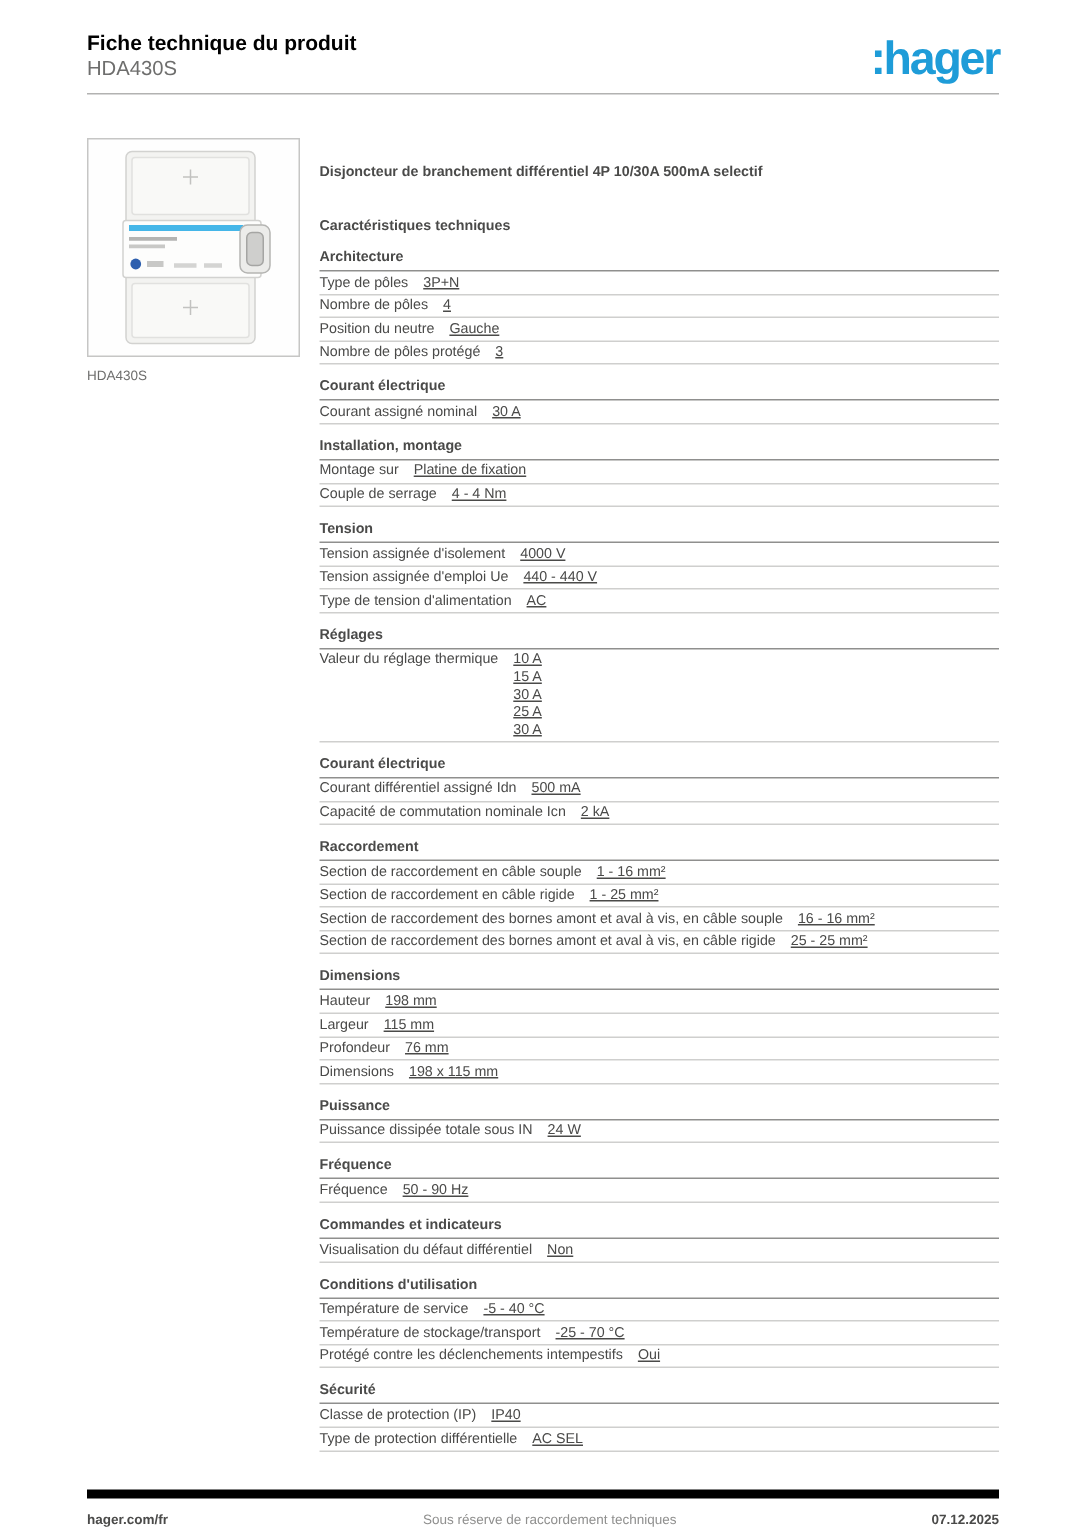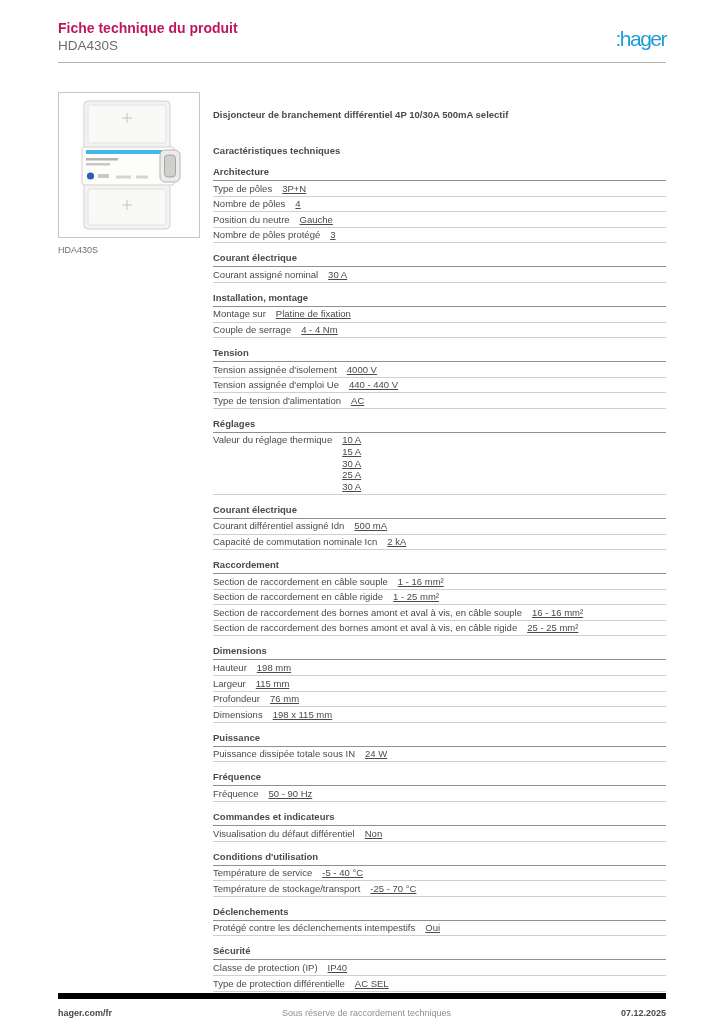--- a/index.html
+++ b/index.html
@@ -12,24 +12,24 @@
     overflow:hidden;
   }
   .page { position:absolute; inset:0; background:#fff; }
 
   
   .page-header {
     position:absolute; left:58px; right:58px; top:19px;
     display:flex; justify-content:space-between; align-items:flex-start;
   }
   .title-block { line-height:18px; }
-  .page-title { font-size:14px; font-weight:bold; color:#be185d; }
+  .page-title { font-size:14px; font-weight:bold; color:#000000; }
   .product-code { font-size:13.5px; color:#6e6e6d; }
   .brand-logo {
-    font-size:21px; font-weight:normal; letter-spacing:-1.5px;
+    font-size:31px; font-weight:bold; letter-spacing:-1.5px;
     color:var(--brand-blue,#1e9cd8); line-height:34px; margin-top:3px;
   }
   .header-rule {
     position:absolute; left:58px; right:58px; top:62px;
     border-top:1px solid #b2b2b1; height:0;
   }
 
   
   .left-col { position:absolute; left:58px; top:92px; width:142px; }
   .image-frame {
@@ -303,21 +303,20 @@
             </div>
           </div>
           <div class="spec-row">
             <div class="spec-label">Température de stockage/transport</div>
             <div class="spec-values">
               <div>-25 - 70 °C</div>
             </div>
           </div>
         </div>
         <div class="section">
-          <div class="section-title">Déclenchements</div>
           <div class="spec-row">
             <div class="spec-label">Protégé contre les déclenchements intempestifs</div>
             <div class="spec-values">
               <div>Oui</div>
             </div>
           </div>
         </div>
         <div class="section">
           <div class="section-title">Sécurité</div>
           <div class="spec-row">

